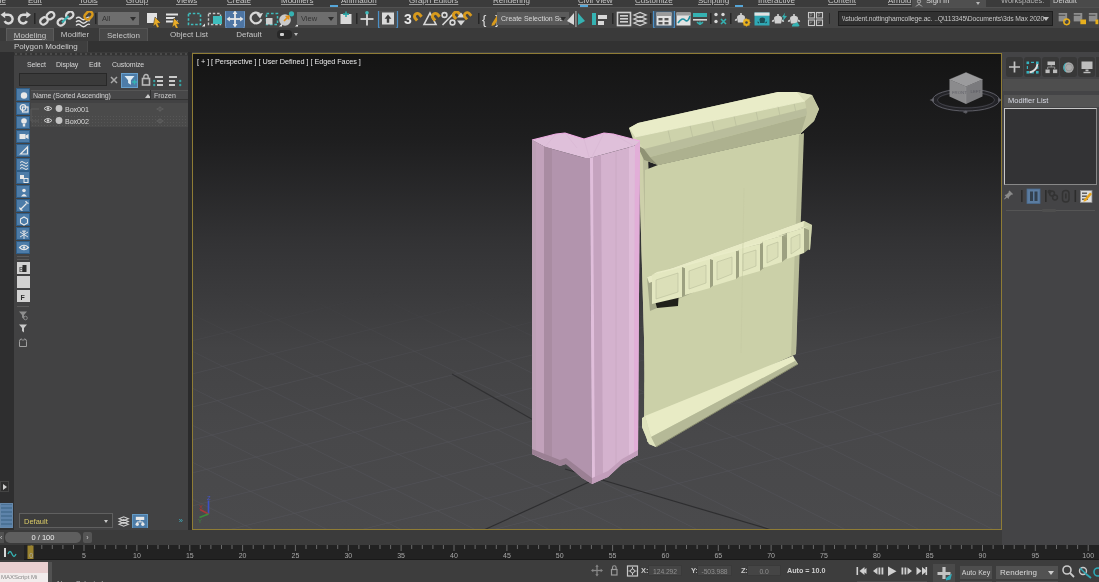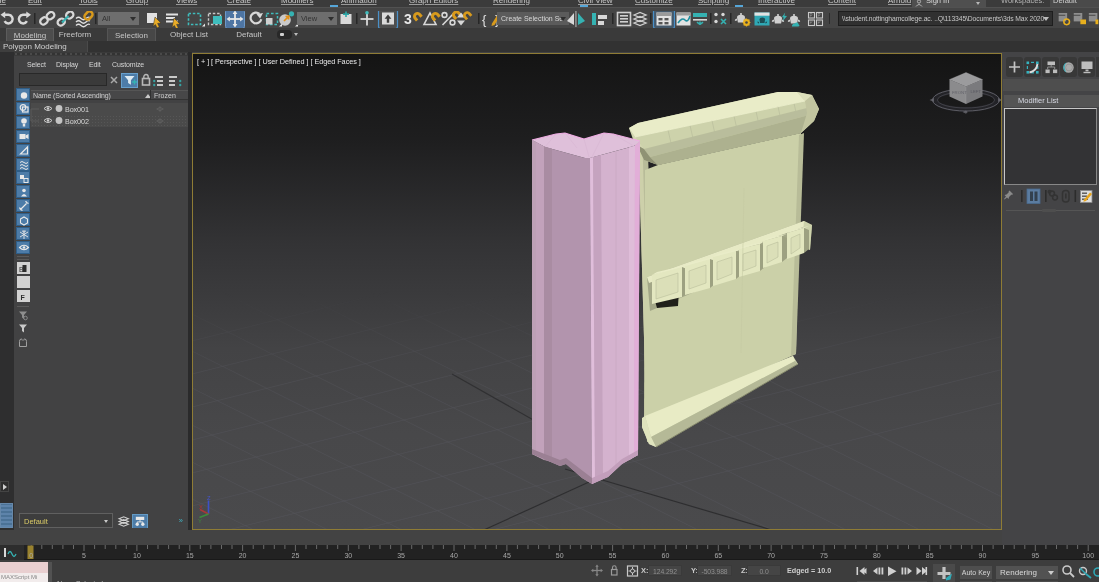--- a/index.html
+++ b/index.html
@@ -6,23 +6,23 @@
  font-family:"Liberation Sans",sans-serif;-webkit-font-smoothing:antialiased;}
 .abs{position:absolute;}
 #menubar{left:0;top:0;width:1099px;height:7px;background:#3b3b3b;overflow:hidden;}
 #menubar span{position:absolute;top:-4.5px;font-size:8px;color:#c9c9c9;white-space:nowrap;text-decoration:underline;text-underline-offset:1px;text-decoration-thickness:0.5px;text-decoration-color:#9a9a9a;}
 #toolbar{left:0;top:7px;width:1099px;height:21px;background:#454545;border-top:1px solid #515151;box-sizing:border-box;}
 .combo{position:absolute;background:#6e6e6e;color:#333;font-size:7.5px;line-height:13px;padding-left:4px;box-sizing:border-box;}
 .combo .arr{position:absolute;right:3px;top:5px;width:0;height:0;border-left:3px solid transparent;border-right:3px solid transparent;border-top:4px solid #2e2e2e;}
 #ribbon{left:0;top:28px;width:1099px;height:13px;background:#3a3a3a;}
 .rtab{position:absolute;top:0;height:13px;font-size:8px;color:#c6c6c6;line-height:13px;text-align:center;white-space:nowrap;}
 .rtab.on{background:#4d4d4d;border:1px solid #5c5c5c;border-bottom:none;box-sizing:border-box;text-decoration:underline;}
-.rtab.hl{background:#474747;border:1px solid #555;border-bottom:none;box-sizing:border-box;margin-left:8px;}
+.rtab.hl{background:#474747;border:1px solid #555;border-bottom:none;box-sizing:border-box;}
 #polyrow{left:0;top:41px;width:1099px;height:11px;background:#323232;}
-#polylabel{position:absolute;left:0;top:0;width:88px;height:11px;background:#3e3e3e;border-right:1px solid #4a4a4a;color:#cfcfcf;font-size:8px;line-height:11px;padding-left:3px;box-sizing:border-box;}
+#polylabel{position:absolute;left:0;top:0;width:88px;height:11px;background:#3e3e3e;border-right:1px solid #4a4a4a;color:#cfcfcf;font-size:8px;line-height:11px;padding-left:14px;box-sizing:border-box;}
 
 #explorer{left:0;top:52px;width:188px;height:478px;background:#424243;}
 #griprow{position:absolute;left:0;top:0;width:188px;height:4px;background:#3a3a3a;
  background-image:repeating-linear-gradient(90deg,#4a4a4a 0 2px,#333 2px 5px);background-size:100% 2px;background-position:0 1px;background-repeat:no-repeat;}
 #darkstrip{position:absolute;left:0;top:0;width:14px;height:478px;background:#2e2e2f;}
 .xmenu{position:absolute;top:8.5px;font-size:7px;color:#d6d6d6;letter-spacing:-0.1px;}
 #sxinput{position:absolute;left:19px;top:21px;width:88px;height:13px;background:#3a3a3a;border:1px solid #282828;box-sizing:border-box;}
 #sxhdr{position:absolute;left:31px;top:38px;width:157px;height:10px;background:#474748;border-top:1px solid #555;border-bottom:1px solid #333;box-sizing:border-box;}
 .erow{position:absolute;left:31px;width:157px;height:11.5px;background:#4a4a4a;}
 .ebtn{position:absolute;left:16px;width:14px;height:13px;background:#4d7ca8;border:1px solid #2f5e88;box-sizing:border-box;}
@@ -294,21 +294,21 @@
  <g fill="#8e8e8e">
           <path d="M33 2 h9 v7 h-2 v-5 h-7 Z"></path>
           <rect x="33" y="5" width="8" height="6"></rect>
         </g>
  <rect x="40" y="9" width="3" height="5" fill="#e8b01e"></rect>
 </svg>
 </div>
 
 <div id="ribbon" class="abs">
  <div class="rtab on" style="left:6px;width:48px;">Modeling</div>
- <div class="rtab" style="left:57px;width:36px;">Freeform</div>
+ <div class="rtab" style="left:57px;width:36px;">Modifier</div>
  <div class="rtab hl" style="left:99px;width:49px;">Selection</div>
  <div class="rtab" style="left:162px;width:54px;">Object List</div>
  <div class="rtab" style="left:228px;width:42px;">Default</div>
  <div class="abs" style="left:277px;top:2px;width:15px;height:9px;background:#282828;border-radius:4px;">
         <i class="abs" style="left:3px;top:3px;width:4px;height:3px;background:#d0d0d0;border-radius:1px"></i>
       </div>
  <div class="abs" style="left:294px;top:5px;width:0;height:0;border-left:2.5px solid transparent;border-right:2.5px solid transparent;border-top:3.5px solid #bbb"></div>
 </div>
 
 <div id="polyrow" class="abs">
@@ -716,21 +716,21 @@
         </g>
   <path d="M45.2 13 v2 m-3.5 0 h7 m-7 0 v2.2 m7 -2.2 v2.2" stroke="#909090" fill="none"></path>
   <circle cx="62.5" cy="15.5" r="5.2" fill="#a9a9a9"></circle>
         <path d="M60.5 10.6 a5.4 5.4 0 0 0 0 9.8 a7.2 7.2 0 0 1 0 -9.8" fill="#2fa8b5"></path>
   <circle cx="63" cy="15.5" r="3.4" fill="none" stroke="#8e8e8e" stroke-width="0.8"></circle>
   <rect x="75.5" y="9.5" width="11" height="7.5" fill="#bdbdbd"></rect>
         <rect x="79.5" y="17.5" width="3" height="1.8" fill="#bdbdbd"></rect>
         <rect x="77.5" y="19.8" width="7" height="1.4" fill="#bdbdbd"></rect>
  </svg>
  <div class="abs" style="left:1px;top:27px;width:96px;height:12px;background:#4e4e4e;"></div>
- <div class="abs" style="left:2px;top:43px;width:95px;height:12px;background:#545454;color:#d8dae4;font-size:7.5px;line-height:12px;"><span style="padding-left:14px">Modifier List</span></div>
+ <div class="abs" style="left:2px;top:43px;width:95px;height:12px;background:#545454;color:#d8dae4;font-size:7.5px;line-height:12px;"><span style="padding-left:4px">Modifier List</span></div>
  <div class="abs" style="left:2px;top:56px;width:93px;height:77px;background:#333335;border:1px solid #c8c8c8;box-sizing:border-box;border-right-color:#888;border-bottom-color:#888;"></div>
  <svg class="abs" style="left:0;top:136px" width="97" height="18" viewBox="0 0 97 18">
   <path d="M7.5 2.5 l3.5 3.5 -1 1 -0.5 -0.5 -2.5 2.5 -0.5 2 -1.5 -1.5 -2.5 2 -0.5 -0.5 2 -2.5 -1.5 -1.5 2 -0.5 2.5 -2.5 -0.5 -0.5 Z" fill="#8a8a8a"></path>
   <rect x="19" y="2" width="1.6" height="12" fill="#2c2c2c"></rect>
   <rect x="25" y="1" width="13" height="14.5" fill="#5b7ca0" stroke="#4a6a8e" stroke-width="0.8"></rect>
   <rect x="28" y="3.5" width="3" height="9.5" fill="#33414f"></rect>
         <rect x="32.5" y="3.5" width="3" height="9.5" fill="#33414f"></rect>
   <rect x="43" y="2" width="1.6" height="12" fill="#2c2c2c"></rect>
   <g fill="none" stroke="#333" stroke-width="1.5">
           <circle cx="50" cy="5.5" r="2.4"></circle>
@@ -745,20 +745,25 @@
           <rect x="80" y="4.5" width="5" height="1.4"></rect>
           <rect x="80" y="7.5" width="5" height="1.4"></rect>
           <rect x="80" y="10.5" width="6" height="1.4"></rect>
         </g>
   <path d="M82 11.5 l6 -7 2 1.5 -6 7 -2.6 0.8 Z" fill="#e8a51c"></path>
  </svg>
  <div class="abs" style="left:4px;top:158px;width:89px;height:1px;background:#555"></div>
  <div class="abs" style="left:40px;top:157px;width:14px;height:3px;background:#4e4e4e;border-radius:1px"></div>
 </div>
 
+<div id="botstrip" class="abs">
+ <div class="abs" style="left:5px;top:2px;width:76px;height:11px;background:#5e5e5e;border-radius:5px;color:#eeeeee;font-size:7.5px;line-height:11px;text-align:center;">0 / 100</div>
+ <div class="abs" style="left:0;top:2px;width:4px;height:11px;background:#515151;color:#ccc;font-size:7px;line-height:11px;">‹</div>
+ <div class="abs" style="left:83px;top:2px;width:9px;height:11px;background:#555;border-radius:2px;color:#ccc;font-size:7px;line-height:11px;text-align:center;">›</div>
+</div>
 
 <div id="ruler" class="abs">
       <div class="abs" style="left:0;top:0;width:24px;height:15px;background:#2d2d2d;"></div>
       <svg class="abs" style="left:0;top:0" width="24" height="15" viewBox="0 0 24 15">
         <rect x="4" y="3" width="2" height="9" fill="#d8d8d8"></rect>
         <path d="M8 9 q2 -5 4 0 q2 5 4 0" fill="none" stroke="#35b2b2" stroke-width="1.3"></path>
       </svg>
       <svg class="abs" style="left:0;top:0" width="1099" height="15" viewBox="0 0 1099 15">
         <rect x="30.7" y="0" width="1" height="6" fill="#6a6a6a"></rect>
         <rect x="41.3" y="0" width="1" height="4" fill="#6a6a6a"></rect>
@@ -904,21 +909,21 @@
   <rect x="37.5" y="3" width="10" height="10" fill="none" stroke="#c9c9c9" stroke-width="1.2"></rect>
   <circle cx="42.5" cy="8" r="2" fill="none" stroke="#c9c9c9" stroke-width="1"></circle>
   <path d="M42.5 4 v2 m0 4 v2 M38.5 8 h2 m4 0 h2" stroke="#c9c9c9" stroke-width="1"></path>
  </svg>
  <span class="slabel" style="left:641px">X:</span>
       <div class="sfield" style="left:648px;width:34px;padding-top:1px">124.292</div>
  <span class="slabel" style="left:691px">Y:</span>
       <div class="sfield" style="left:697px;width:35px;padding-top:1px">-503.988</div>
  <span class="slabel" style="left:741px">Z:</span>
       <div class="sfield" style="left:747px;width:34px;padding-top:1px">0.0</div>
- <span class="abs" style="left:787px;top:6px;font-size:7.2px;color:#cfcfcf;font-weight:bold">Edged = 10.0</span>
+ <span class="abs" style="left:787px;top:6px;font-size:7.2px;color:#cfcfcf;font-weight:bold">Auto = 10.0</span>
  <svg class="abs" style="left:855px;top:5px" width="75" height="13" viewBox="0 0 75 13">
   <g fill="#d0d0d0">
    <rect x="1.5" y="2" width="1.6" height="8"></rect>
           <path d="M9.5 2 l-5 4 5 4 Z"></path>
           <path d="M11.5 3 l-4 3 4 3 Z"></path>
    <path d="M22.5 2.5 l-4.5 3.5 4.5 3.5 Z"></path>
           <rect x="23.5" y="2.5" width="1.8" height="7"></rect>
           <rect x="26.5" y="2.5" width="1.8" height="7"></rect>
    <path d="M33 1.5 l8.5 4.8 -8.5 4.8 Z"></path>
    <rect x="46.5" y="2.5" width="1.8" height="7"></rect>

